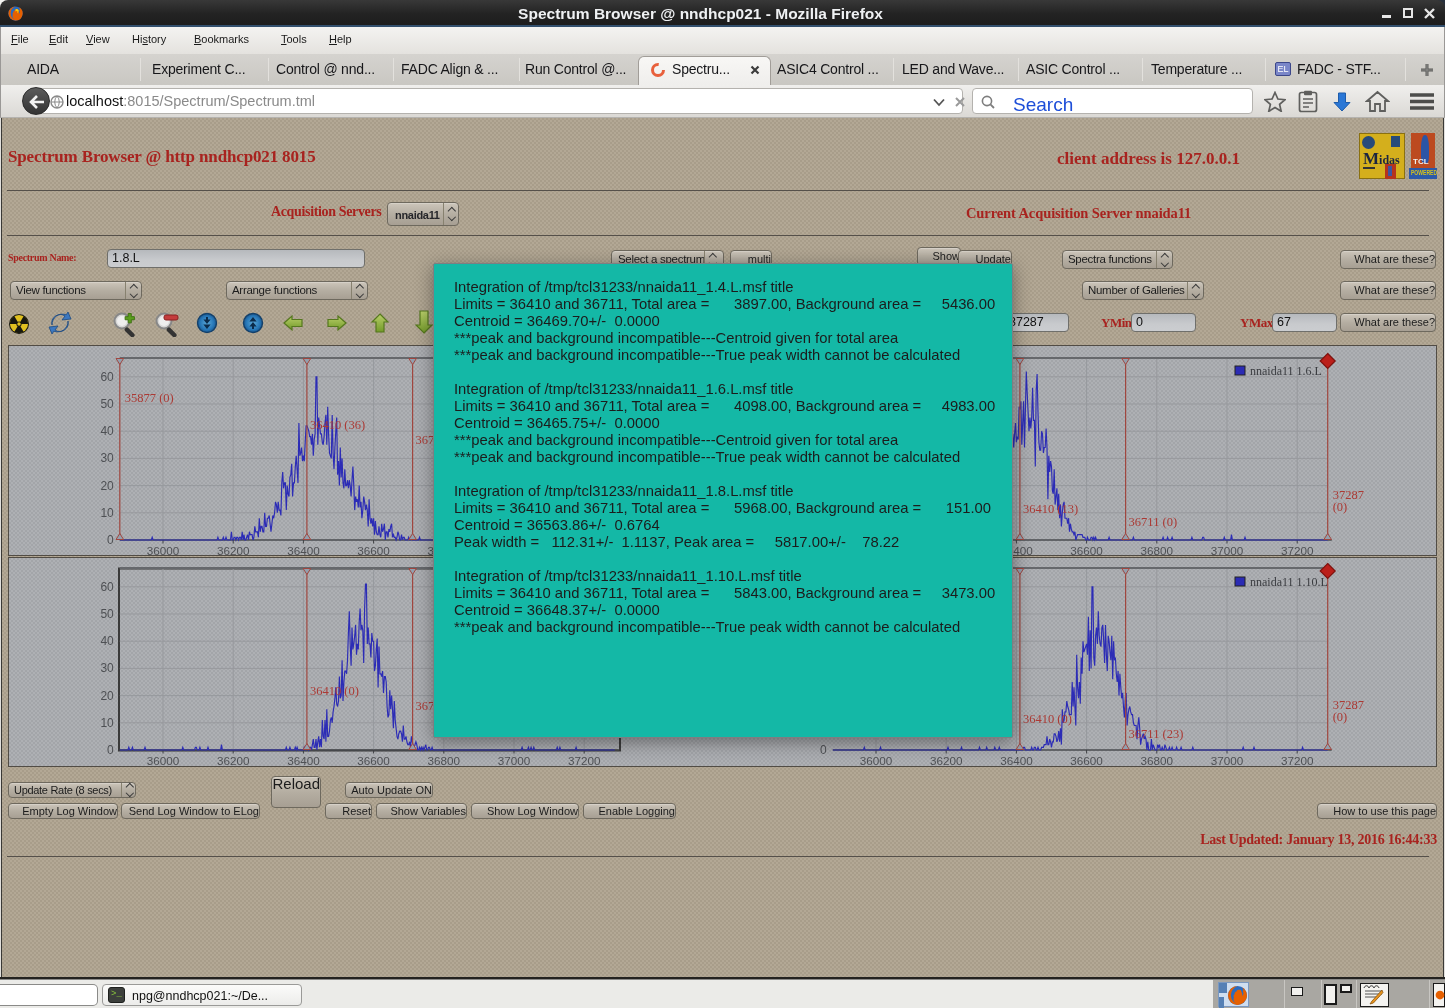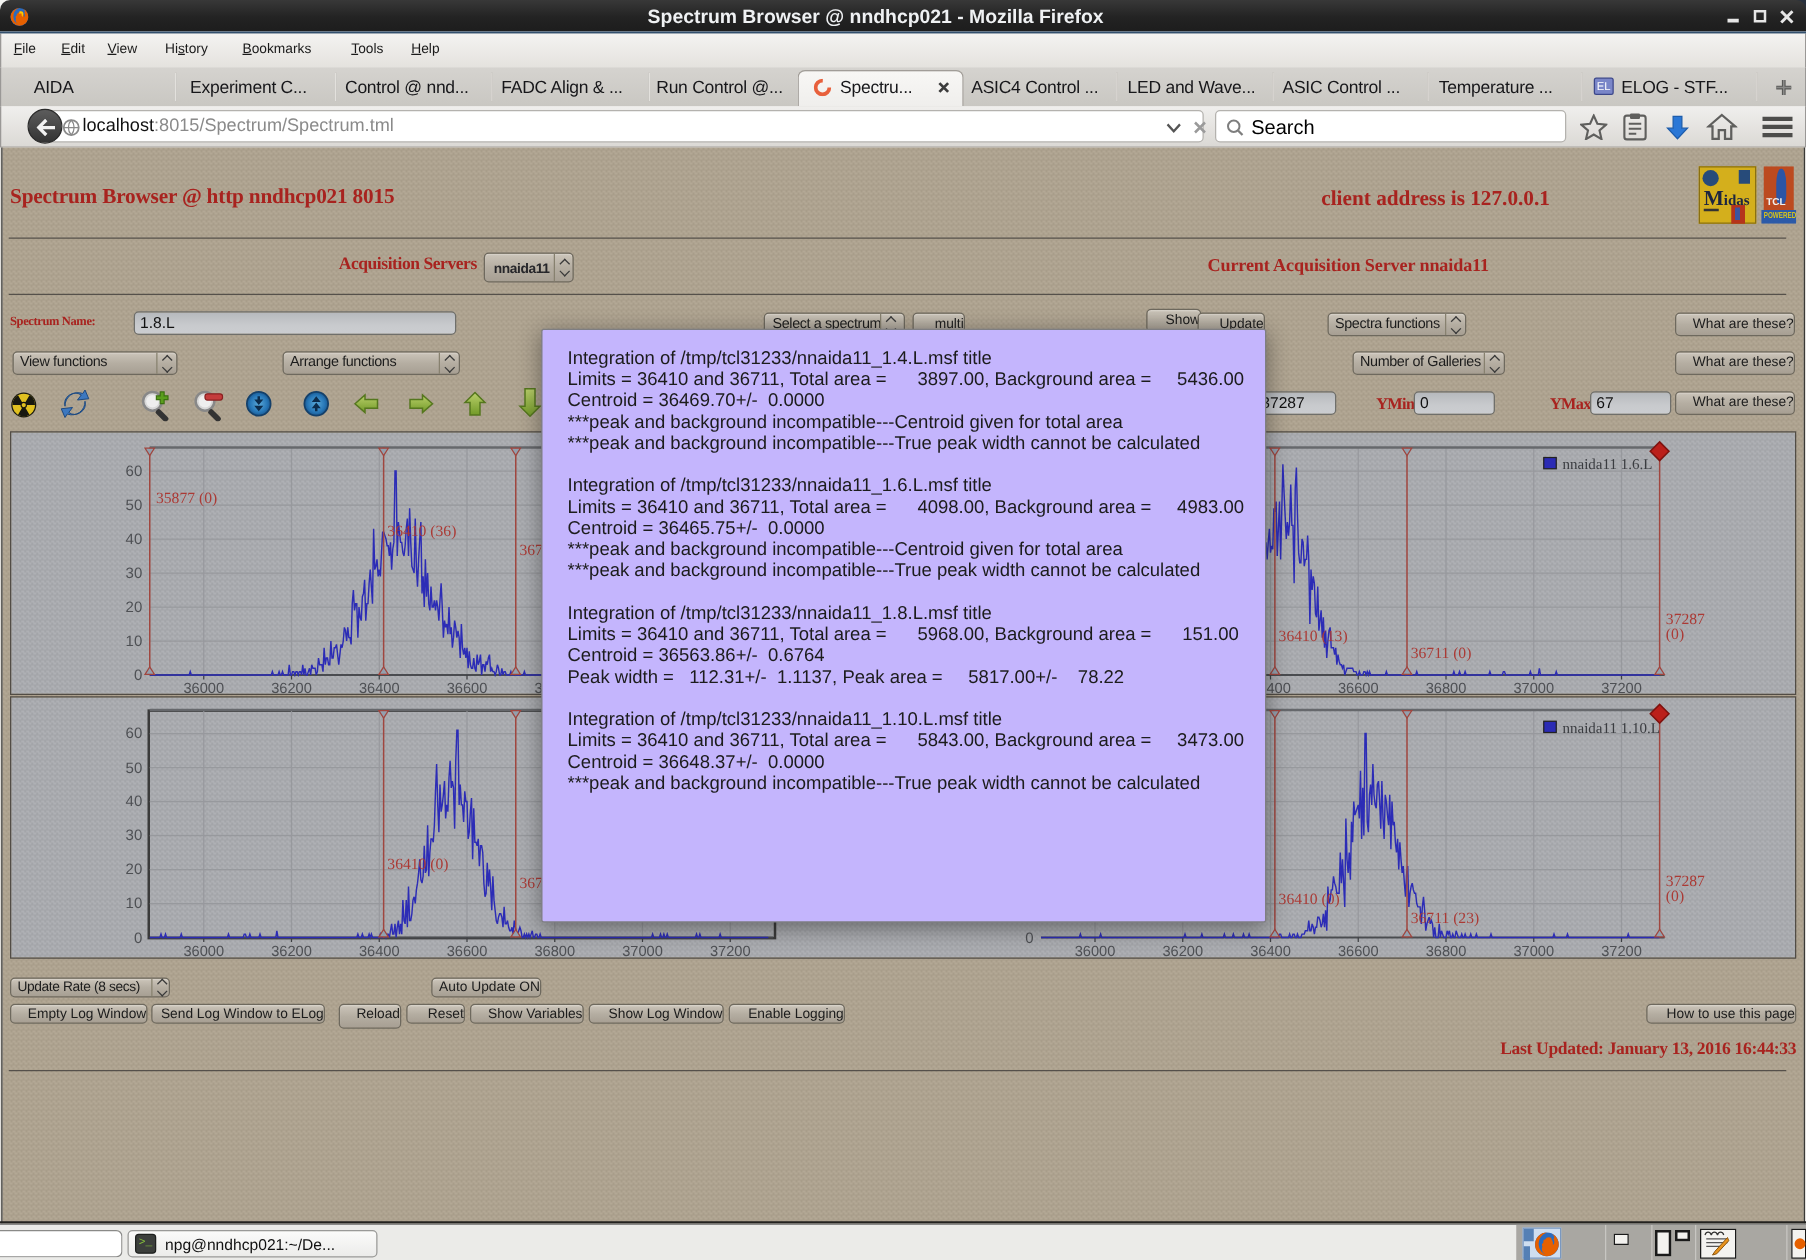--- a/index.html
+++ b/index.html
@@ -24,21 +24,21 @@
 .btn{position:absolute;height:19px;background:linear-gradient(#ccc5ba,#b5aea2 50%,#a79f93);border:1px solid #6e695e;border-radius:4px;font-size:11px;color:#1c1c1c;text-align:right;line-height:17px;white-space:nowrap;box-shadow:0 1px 1px rgba(255,255,255,.25) inset}
 .sel{position:absolute;height:19px;background:linear-gradient(#ccc5ba,#b5aea2 50%,#a79f93);border:1px solid #6e695e;border-radius:4px;font-size:11.5px;color:#1c1c1c;text-align:center;line-height:17px;white-space:nowrap;box-shadow:0 1px 1px rgba(255,255,255,.25) inset}
 .sel .lab{position:absolute;left:5px;top:0;letter-spacing:-0.3px}
 .sel .spin{position:absolute;right:0;top:0;bottom:0;width:16px;border-left:1px solid #87816f}
 .sel .spin:before{content:"";position:absolute;left:4.5px;top:calc(50% - 6px);width:4.6px;height:4.6px;border-left:1.5px solid #3a3a3a;border-top:1.5px solid #3a3a3a;transform:rotate(45deg)}
 .sel .spin:after{content:"";position:absolute;left:4.5px;bottom:calc(50% - 6px);width:4.6px;height:4.6px;border-right:1.5px solid #3a3a3a;border-bottom:1.5px solid #3a3a3a;transform:rotate(45deg)}
 .inp{position:absolute;height:19px;background:linear-gradient(#b6b9bd,#c8cacd 60%,#cbcdd0);border:1px solid #6f6f6b;border-radius:4px;font-size:12.5px;color:#111;line-height:17px;padding-left:4px;white-space:nowrap}
 .plotbox{position:absolute;left:8px;width:1429px;background:repeating-conic-gradient(#aeb0b4 0% 25%,#a3a5a9 0% 50%) 0 0/4px 4px;border:1px solid #514c45}
 .plotsvg{position:absolute}
 
-#modal{position:absolute;left:433px;top:263px;width:580px;height:475px;background:#c4b5fd;border:1px solid #7e7e82;border-radius:2px;box-shadow:0 4px 18px rgba(20,20,20,.45)}
+#modal{position:absolute;left:433px;top:263px;width:580px;height:475px;background:#14b8a6;border:1px solid #7e7e82;border-radius:2px;box-shadow:0 4px 18px rgba(20,20,20,.45)}
 #modal .body{position:absolute;left:20px;top:15px;font-size:14.8px;line-height:17px;color:#1c1c1c;white-space:pre}
 #modal .foot{position:absolute;left:1px;right:1px;bottom:1px;height:60px;background:#f4f4f2}
 #okbtn{position:absolute;right:27px;top:16px;width:83px;height:28px;background:linear-gradient(#fbfcfd,#e9ebee);border:1px solid #5a87b8;border-radius:6px;box-shadow:inset 0 0 0 1.5px #c2d4e8;font-size:15px;color:#0a0a0a;text-align:center;line-height:26px}
 
 #taskbar{left:0;top:979px;width:1445px;height:29px;background:#ebebe8;border-top:1px solid #8a8a88}
 </style></head><body>
 <div id="stage">
 <div class="abs" style="left:0;top:0;width:10px;height:10px;background:#f4f4f2"></div>
 <div class="abs" style="left:1435px;top:0;width:10px;height:10px;background:#28303c"></div>
 <div id="titlebar" class="abs">
@@ -84,21 +84,21 @@
       </svg>
   <span class="tabtxt" style="left:671px">Spectru...</span>
   <svg class="abs" style="left:749px;top:11px" width="10" height="10">
         <path d="M1.5,1.5 L8.5,8.5 M8.5,1.5 L1.5,8.5" stroke="#3c3c3c" stroke-width="2.2"></path>
       </svg>
   <span class="tabtxt" style="left:776px">ASIC4 Control ...</span>
   <span class="tabtxt" style="left:901px">LED and Wave...</span>
   <span class="tabtxt" style="left:1025px">ASIC Control ...</span>
   <span class="tabtxt" style="left:1150px">Temperature ...</span>
   <span class="abs" style="left:1274px;top:8px;width:16px;height:14px;background:#7a86c8;border:1px solid #3c478a;color:#fff;font-size:9px;text-align:center;line-height:13px;border-radius:2px">EL</span>
-  <span class="tabtxt" style="left:1296px">ELOG - STF...</span>
+  <span class="tabtxt" style="left:1296px">FADC - STF...</span>
   <svg class="abs" style="left:1419px;top:9px" width="14" height="14">
         <path d="M7,1 V13 M1,7 H13" stroke="#5a5a58" stroke-width="3"></path>
         <path d="M7,1 V13 M1,7 H13" stroke="#8b8b89" stroke-width="1.2"></path>
       </svg>
 </div>
 <div id="navbar" class="abs">
   <div id="urlfield">
     <svg class="abs" style="left:12px;top:6px" width="14" height="14">
           <circle cx="7" cy="7" r="6" fill="none" stroke="#8a8a8a" stroke-width="1.4"></circle>
           <path d="M1,7 H13 M7,1 a9 9 0 0 1 0,12 M7,1 a9 9 0 0 0 0,12" fill="none" stroke="#8a8a8a" stroke-width="1"></path>
@@ -114,21 +114,21 @@
   <div id="backbtn" style="left:21px;top:2px;width:28px;height:28px">
         <svg class="abs" style="left:6px;top:7px" width="16" height="14">
           <path d="M8,1 L2,7 L8,13 M2,7 H15" fill="none" stroke="#f2f2f2" stroke-width="2.6"></path>
         </svg>
       </div>
   <div id="searchfield">
     <svg class="abs" style="left:8px;top:6px" width="14" height="14">
           <circle cx="6" cy="6" r="4.6" fill="none" stroke="#7e7e7e" stroke-width="1.6"></circle>
           <path d="M9.4,9.4 L13,13" stroke="#7e7e7e" stroke-width="1.8"></path>
         </svg>
-    <span class="abs" style="left:28px;top:5px;font-size:16px;color:#000000">Search</span>
+    <span class="abs" style="left:40px;top:5px;font-size:19px;color:#1d4ed8">Search</span>
   </div>
   <svg class="abs" style="left:1263px;top:6px" width="22" height="21">
         <path d="M11,1.5 L13.9,8 L21,8.7 L15.6,13.4 L17.2,20.3 L11,16.6 L4.8,20.3 L6.4,13.4 L1,8.7 L8.1,8 Z" fill="none" stroke="#5f5f5d" stroke-width="1.7"></path>
       </svg>
   <svg class="abs" style="left:1297px;top:5px" width="20" height="23">
         <rect x="1.5" y="2.5" width="17" height="19" rx="2" fill="none" stroke="#5f5f5d" stroke-width="1.7"></rect>
         <rect x="6" y="0.8" width="8" height="4.4" rx="1" fill="#5f5f5d"></rect>
         <path d="M5,9 H15 M5,13 H15 M5,17 H11" stroke="#5f5f5d" stroke-width="1.5"></path>
       </svg>
   <svg class="abs" style="left:1330px;top:6px" width="22" height="21">
@@ -478,21 +478,21 @@
         <text x="1241" y="29" font-family="Liberation Serif" font-size="12" fill="#3a3c40">nnaida11 1.10.L</text>
       </svg>
 
   <div class="sel" style="left:8px;top:782px;width:128px;height:16px;font-size:11px;line-height:14px">
         <span class="lab">Update Rate (8 secs)</span>
         <span class="spin" style="width:14px"></span>
       </div>
   <div class="btn" style="left:345px;top:782px;width:88px;height:16px;font-size:11px;line-height:14px">Auto Update ON</div>
   <div class="btn" style="left:8px;top:803px;width:110px;height:16px;font-size:11px;line-height:14px">Empty Log Window</div>
   <div class="btn" style="left:121px;top:803px;width:139px;height:16px;font-size:11px;line-height:14px">Send Log Window to ELog</div>
-  <div class="btn" style="left:271px;top:803px;width:50px;height:20px;font-size:11px;line-height:14px">Reload</div>
+  <div class="btn" style="left:271px;top:776px;width:50px;height:32px;font-size:15px;line-height:14px">Reload</div>
   <div class="btn" style="left:325px;top:803px;width:47px;height:16px;font-size:11px;line-height:14px">Reset</div>
   <div class="btn" style="left:376px;top:803px;width:91px;height:16px;font-size:11px;line-height:14px">Show Variables</div>
   <div class="btn" style="left:471px;top:803px;width:108px;height:16px;font-size:11px;line-height:14px">Show Log Window</div>
   <div class="btn" style="left:583px;top:803px;width:93px;height:16px;font-size:11px;line-height:14px">Enable Logging</div>
   <div class="btn" style="left:1317px;top:803px;width:120px;height:16px;font-size:11px;line-height:14px">How to use this page</div>
   <div class="rsrf" style="left:1200px;top:832px;font-size:14px;letter-spacing:-0.25px;width:237px;text-align:right">Last Updated: January 13, 2016 16:44:33</div>
   <div class="hr" style="top:856px"></div>
   <div class="abs" style="left:0;top:977px;width:1445px;height:2px;background:#23221f"></div>
 </div>
 <div id="taskbar" class="abs">

